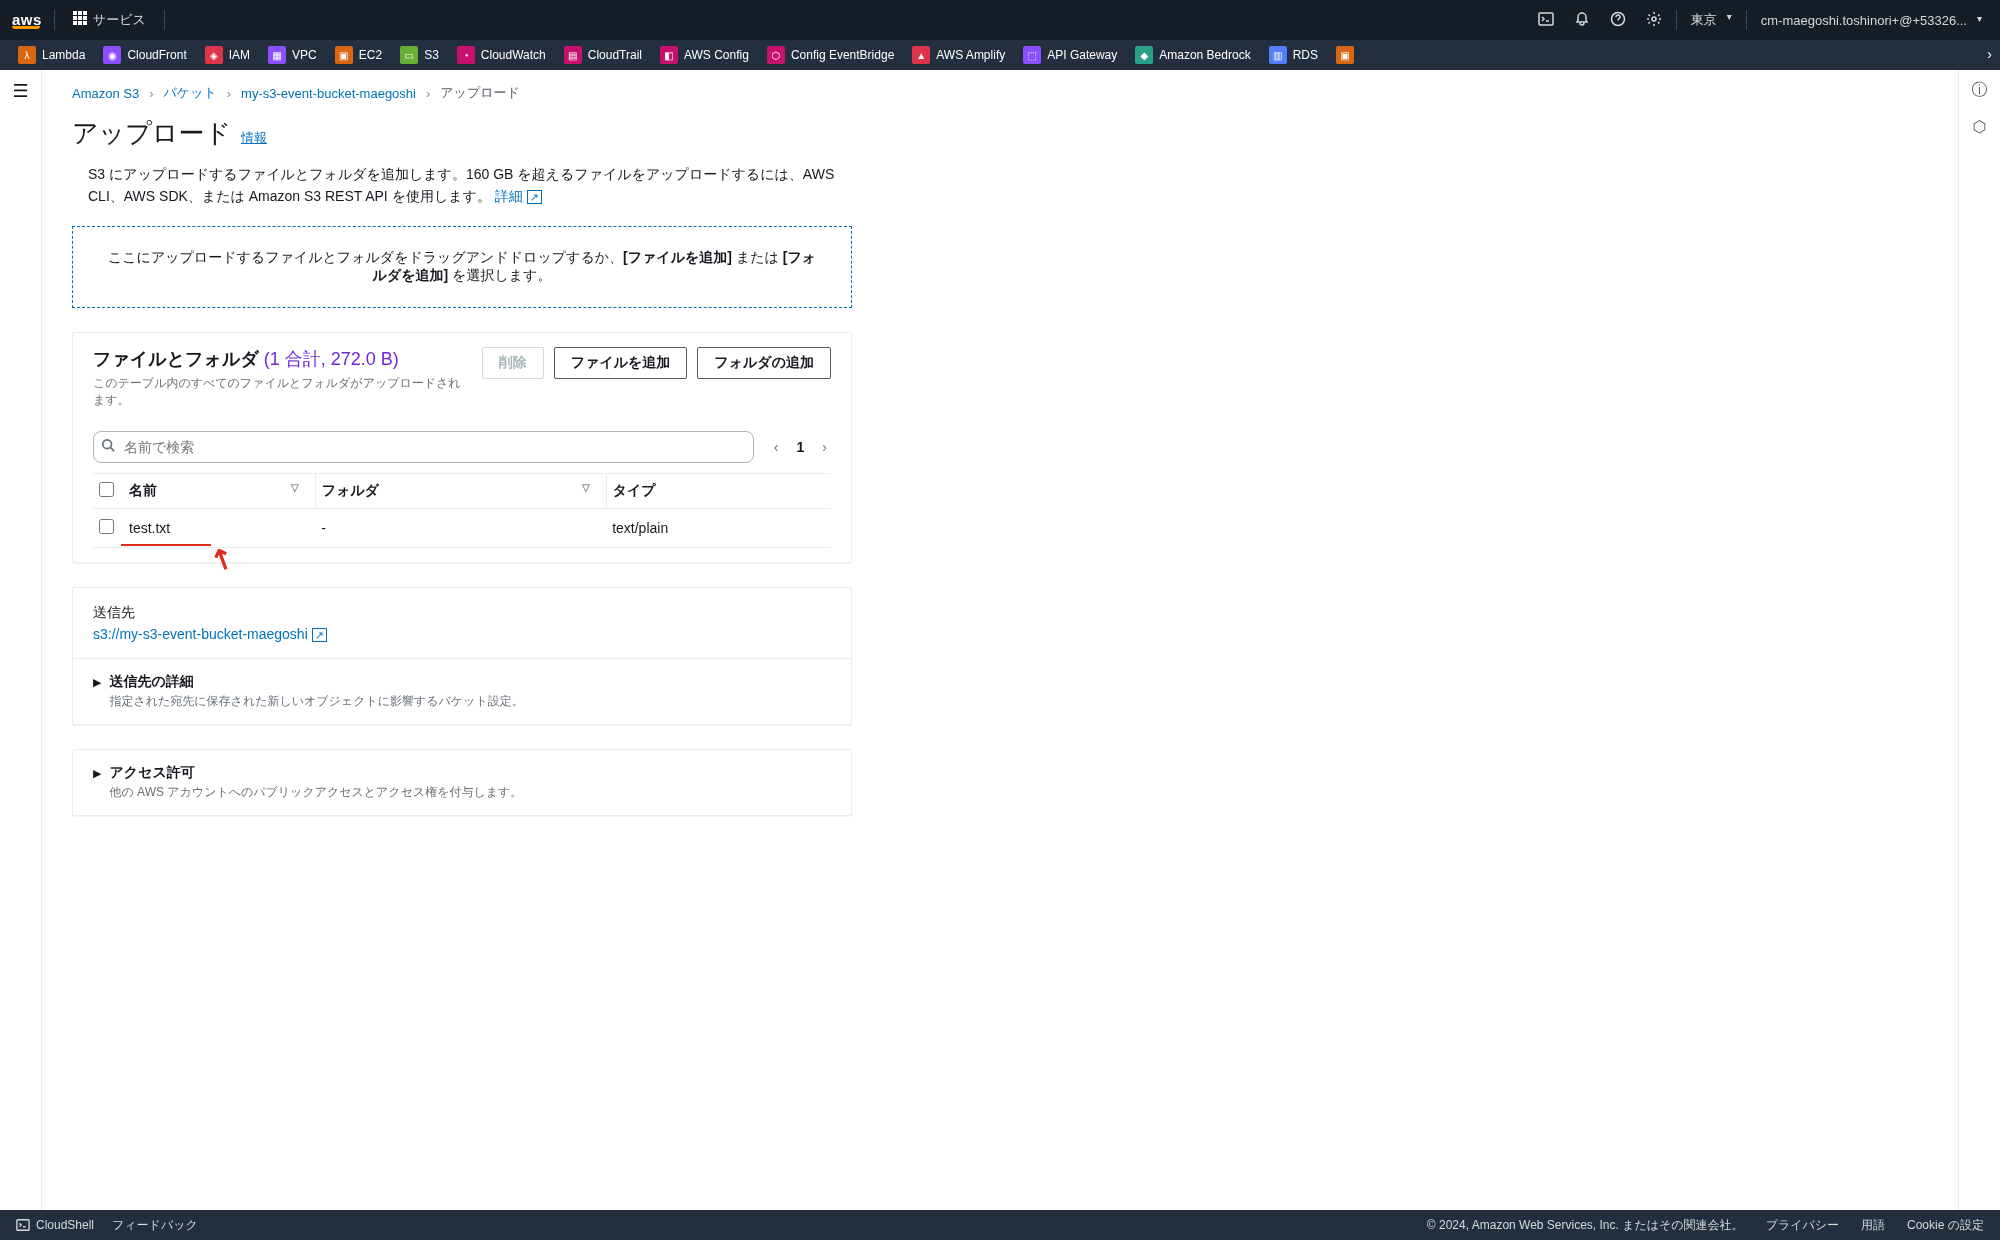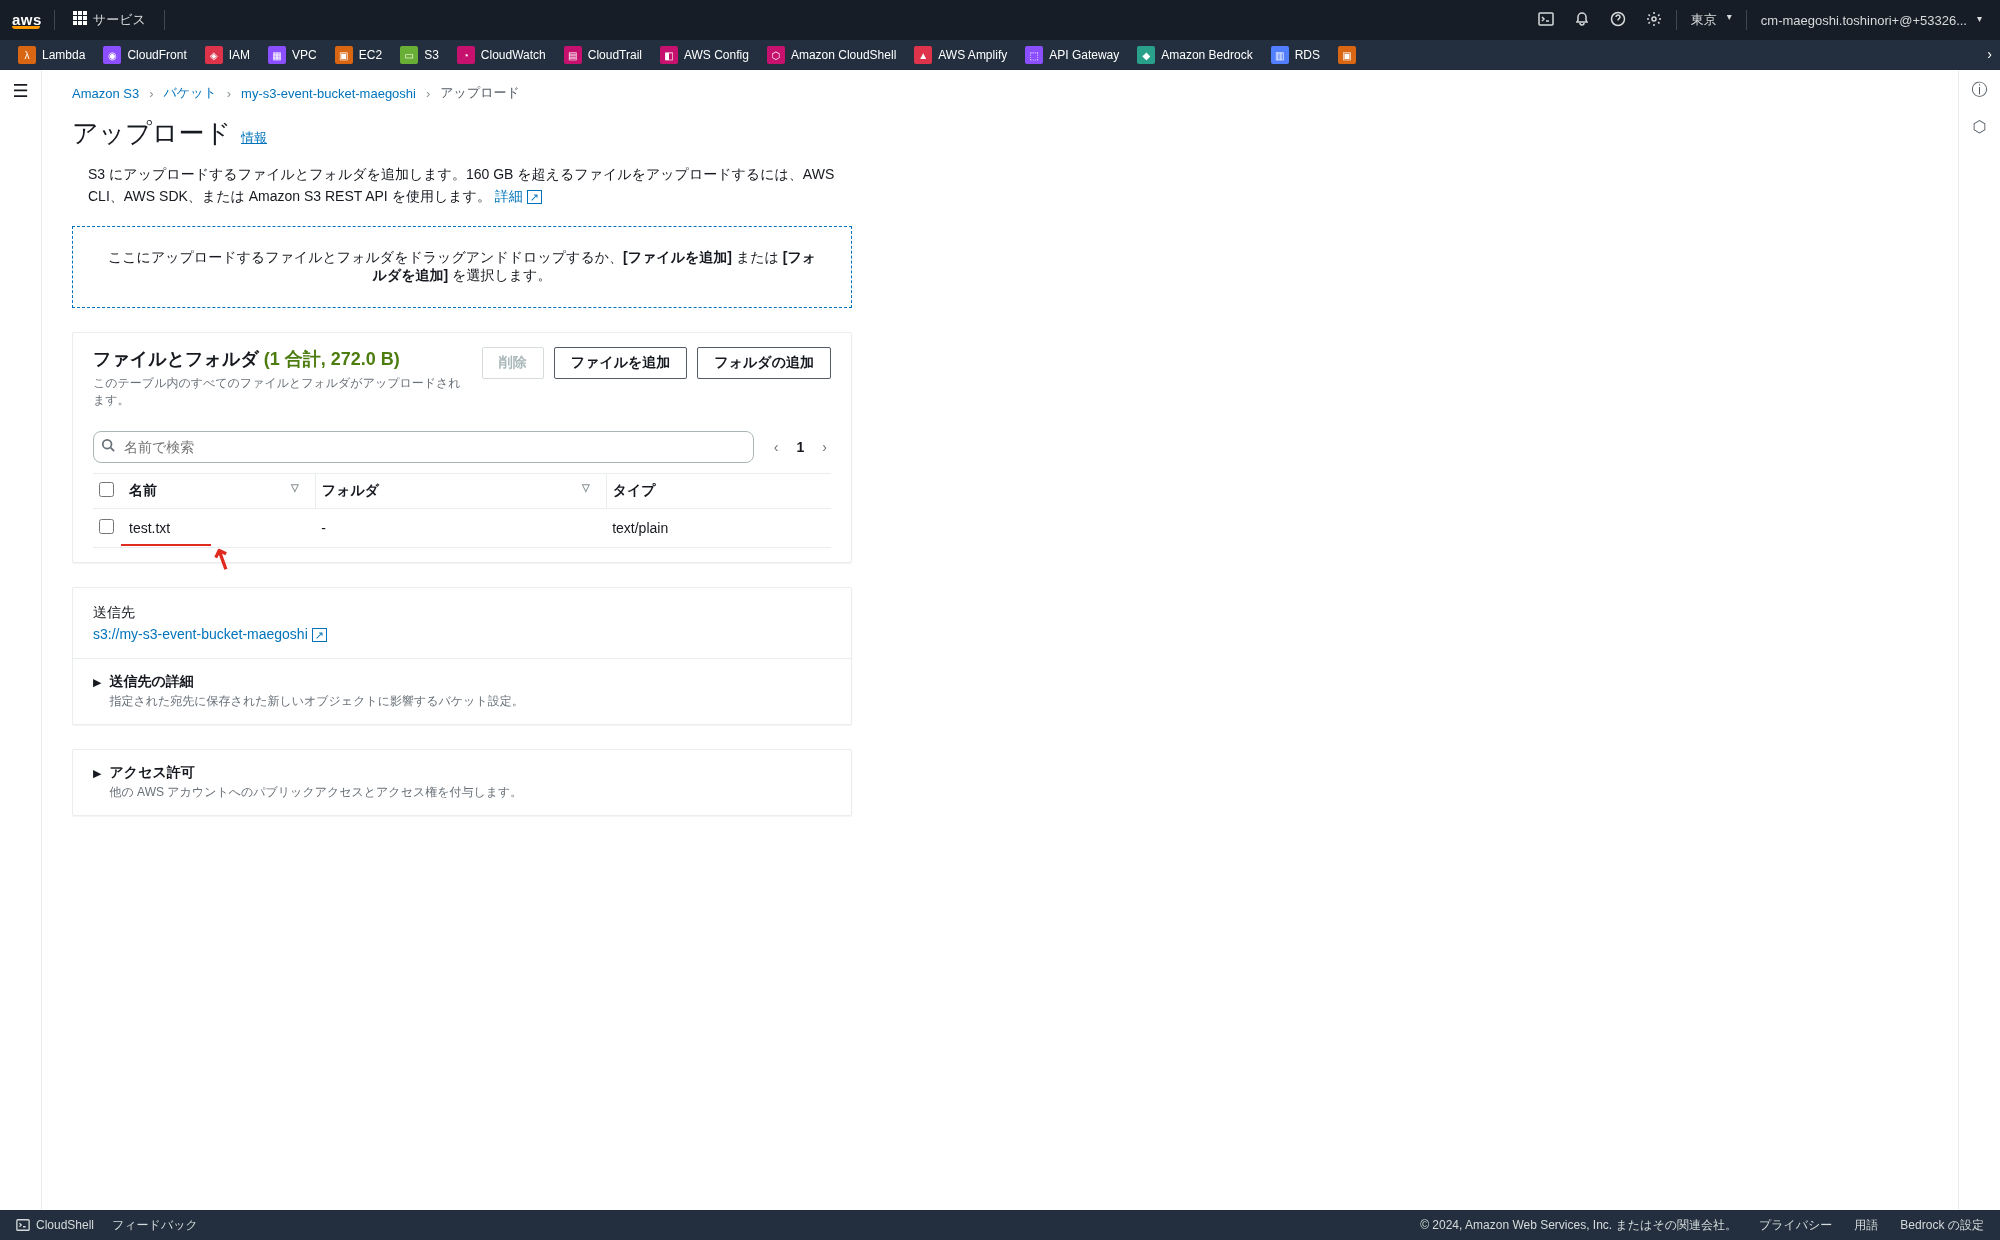--- a/index.html
+++ b/index.html
@@ -44,21 +44,21 @@
 .page-desc { color:#16191f; font-size:14px; max-width: 780px; line-height:1.6; margin: 12px 16px 8px;}
 .page-desc a{color:#0073bb;}
 
 .dropzone { border: 1px dashed #0073bb; padding: 22px 30px; text-align:center; font-size:14px; color:#16191f; max-width: 780px; margin: 18px 0 24px;}
 .dropzone b{font-weight:700;}
 
 .card { border:1px solid #eaeded; border-radius:2px; max-width: 780px; margin-bottom: 24px; background:#fff; box-shadow: 0 1px 1px rgba(0,0,0,0.05);}
 .card-head { padding: 14px 20px 10px; display:flex; align-items:flex-start; gap:16px;}
 .card-head .titles{flex:1;}
 .card-head h2 { font-size:18px; font-weight:700; display:inline;}
-.card-head .count { color:#4d7c0f; font-weight:700;margin-top:24px; }
+.card-head .count { color:#6d28d9; font-weight:400;margin-top:24px; }
 .card-head .sub { color:#687078; font-size:12px; display:block; margin-top:4px;}
 .card-actions{display:flex; gap:10px;}
 .btn { background:#fff; border:1px solid #545b64; padding: 6px 16px; font-size:14px; border-radius:2px; cursor:pointer; color:#16191f; font-weight:600;}
 .btn.disabled{color:#aab7b8; border-color:#d5dbdb; cursor:default;}
 
 .card-body{padding: 6px 20px 14px;}
 .filter-row{display:flex; align-items:center; gap:16px; padding: 6px 0 10px;}
 .filter-input{flex:1; position:relative;}
 .filter-input input{width:100%; padding:7px 10px 7px 30px; border:1px solid #aab7b8; border-radius:8px; font-size:14px;}
 .filter-input .mag{position:absolute; left:8px; top:7px; color:#687078;}
@@ -187,21 +187,21 @@
   <div class="fav-item">
       <span class="svc-icon" style="background:#c7116e">▤</span>
       <span>CloudTrail</span>
     </div>
   <div class="fav-item">
       <span class="svc-icon" style="background:#c7116e">◧</span>
       <span>AWS Config</span>
     </div>
   <div class="fav-item">
       <span class="svc-icon" style="background:#c7116e">⬡</span>
-      <span>Amazon CloudShell</span>
+      <span>Config EventBridge</span>
     </div>
   <div class="fav-item">
       <span class="svc-icon" style="background:#dd344c">▲</span>
       <span>AWS Amplify</span>
     </div>
   <div class="fav-item">
       <span class="svc-icon" style="background:#8c4fff">⬚</span>
       <span>API Gateway</span>
     </div>
   <div class="fav-item">
@@ -339,15 +339,15 @@
         <rect x="1" y="2" width="14" height="12" rx="1"></rect>
         <path d="M4 6l2 2-2 2M8 10h3"></path>
       </svg>
     <span>CloudShell</span>
   </div>
   <a href="#">フィードバック</a>
   <div class="right">
     <span>© 2024, Amazon Web Services, Inc. またはその関連会社。</span>
     <a href="#">プライバシー</a>
     <a href="#">用語</a>
-    <a href="#">Bedrock の設定</a>
+    <a href="#">Cookie の設定</a>
   </div>
 </div>
 
 </body></html>

